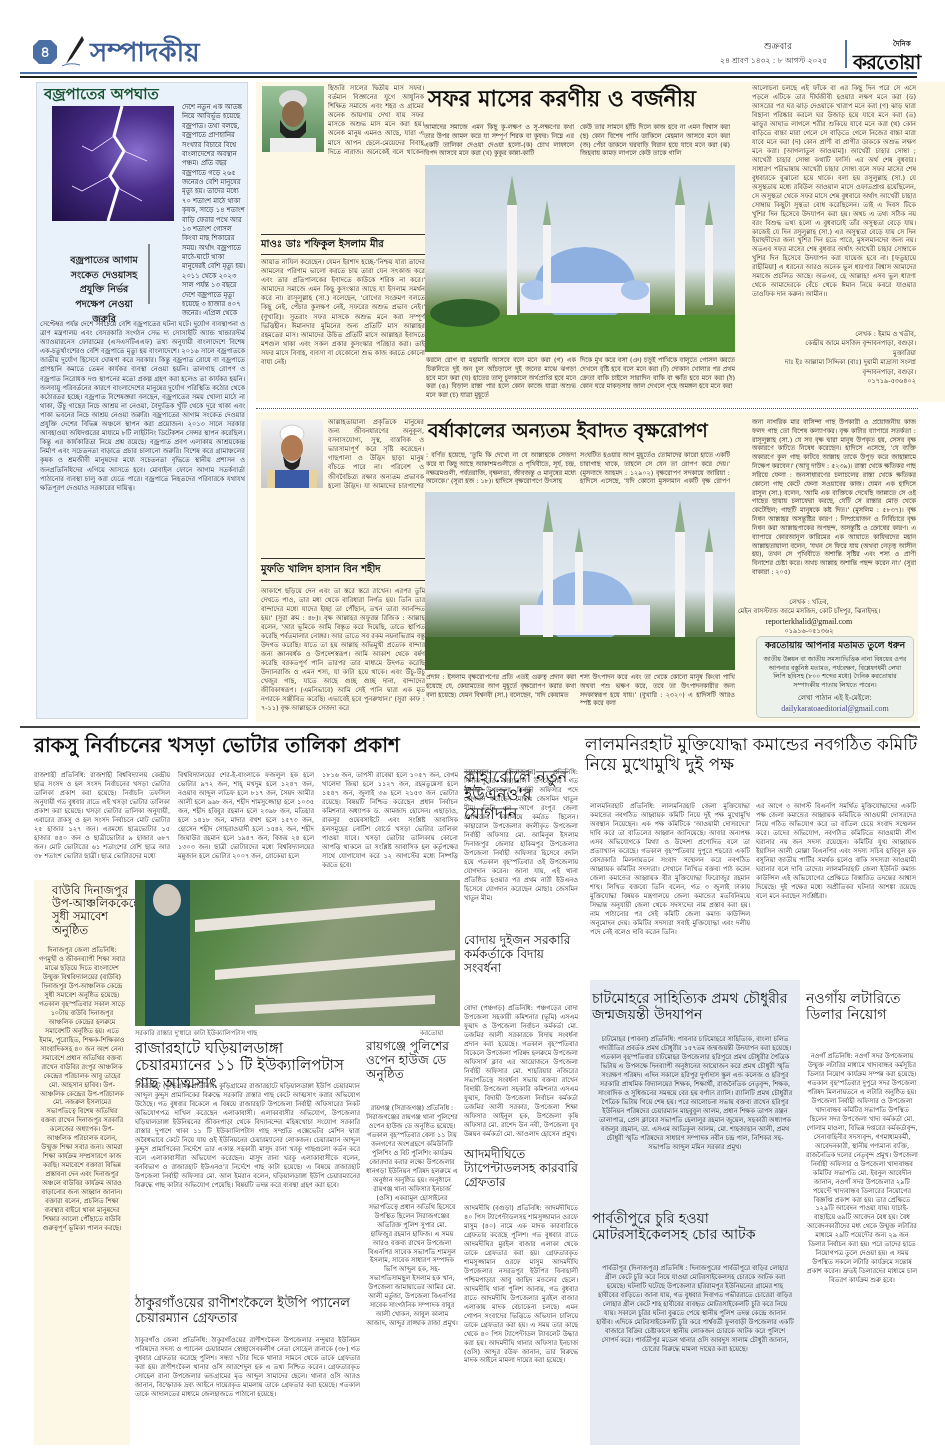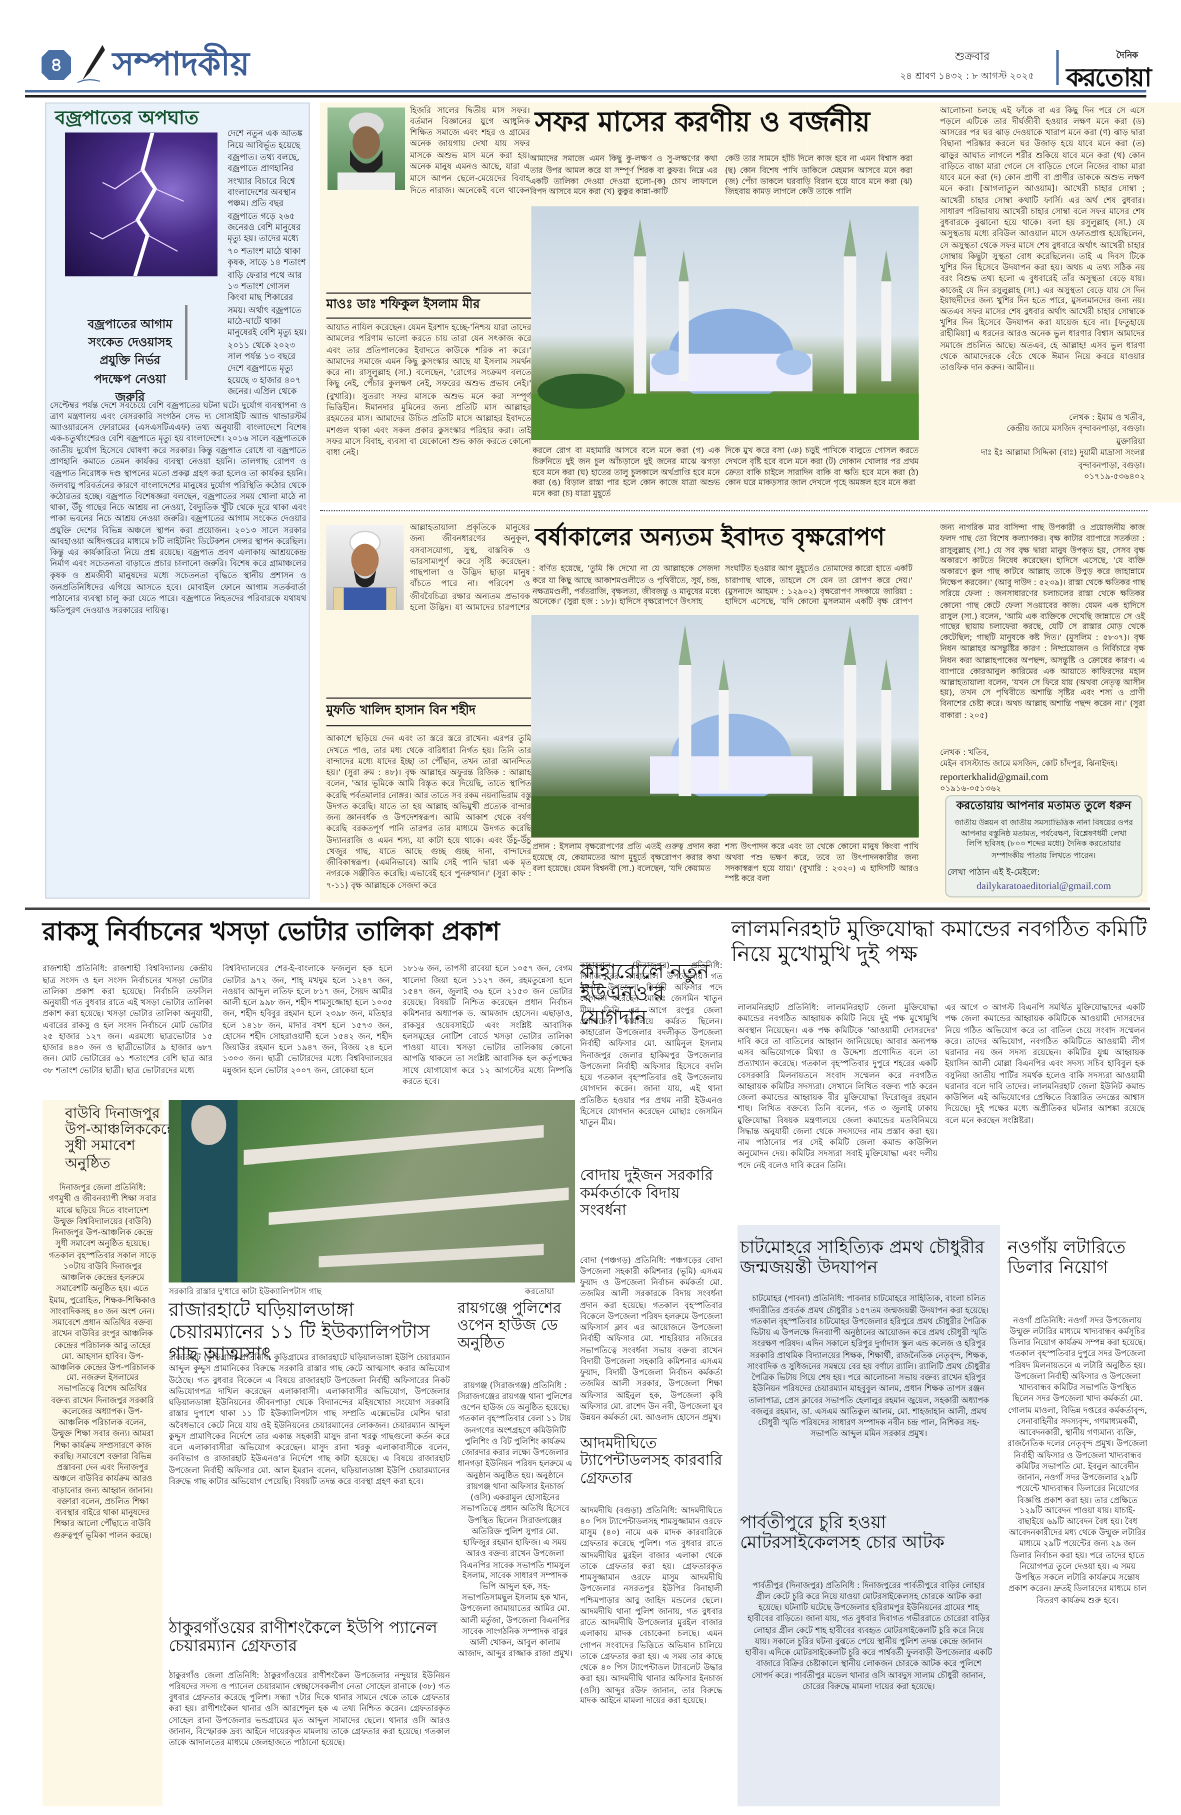--- a/index.html
+++ b/index.html
@@ -131,31 +131,31 @@
     <rect x="250" y="40" width="10" height="105" fill="#f4f4f4"></rect>
       <polygon points="250,40 255,8 260,40" fill="#8fae8a"></polygon>
     <rect x="280" y="60" width="8" height="80" fill="#f4f4f4"></rect>
       <polygon points="280,60 284,35 288,60" fill="#8fae8a"></polygon>
     <rect x="0" y="145" width="310" height="33" fill="#3f6a2a"></rect>
   </svg>
 </div>
 <div class="abs txt" style="left:426px;top:673px;width:150px;height:44px;font-size:6.4px">প্রদান : ইসলাম বৃক্ষরোপণের প্রতি এতই গুরুত্ব প্রদান করা হয়েছে যে, কেয়ামতের আগ মুহূর্তে বৃক্ষরোপণ করার কথা বলা হয়েছে। যেমন বিশ্বনবী (সা.) বলেছেন, 'যদি কেয়ামত</div>
 <div class="abs txt" style="left:580px;top:673px;width:155px;height:44px;font-size:6.4px">শস্য উৎপাদন করে এবং তা থেকে কোনো মানুষ কিংবা পাখি অথবা পশু ভক্ষণ করে, তবে তা উৎপাদনকারীর জন্য সদকাস্বরূপ হয়ে যায়।' (বুখারি : ২৩২০) এ হাদিসটি আরও স্পষ্ট করে বলা</div>
 <div class="abs txt" style="left:752px;top:418px;width:164px;height:180px;font-size:6.4px">জন্য নাগরিক মার বাসিন্দা গাছ উপকারী ও প্রয়োজনীয় কাজ ফলদ গাছ তো বিশেষ কল্যাণকর। বৃক্ষ কাটার ব্যাপারে সতর্কতা : রাসূলুল্লাহ (সা.) যে সব বৃক্ষ দ্বারা মানুষ উপকৃত হয়, সেসব বৃক্ষ অকারণে কাটতে নিষেধ করেছেন। হাদিসে এসেছে, 'যে ব্যক্তি অকারণে কুল গাছ কাটবে আল্লাহ তাকে উপুড় করে জাহান্নামে নিক্ষেপ করবেন।' (আবু দাউদ : ৫২৩৯)। রাস্তা থেকে ক্ষতিকর গাছ সরিয়ে ফেলা : জনসাধারণের চলাচলের রাস্তা থেকে ক্ষতিকর কোনো গাছ কেটে ফেলা সওয়াবের কাজ। যেমন এক হাদিসে রাসুল (সা.) বলেন, 'আমি এক ব্যক্তিকে দেখেছি জান্নাতে সে ওই গাছের ছায়ায় চলাফেরা করছে, যেটি সে রাস্তার মোড় থেকে কেটেছিল; গাছটি মানুষকে কষ্ট দিত।' (মুসলিম : ৫৮৩৭)। বৃক্ষ নিধন আল্লাহর অসন্তুষ্টির কারণ : নিষ্প্রয়োজন ও নির্বিচারে বৃক্ষ নিধন করা আল্লাহপাকের অপছন্দ, অসন্তুষ্টি ও ক্রোধের কারণ। এ ব্যাপারে কোরআনুল কারিমের এক আয়াতে কাফিরদের মহান আল্লাহতায়ালা বলেন, 'যখন সে ফিরে যায় (অথবা নেতৃত্ব আসীন হয়), তখন সে পৃথিবীতে অশান্তি সৃষ্টির এবং শস্য ও প্রাণী বিনাশের চেষ্টা করে। অথচ আল্লাহ অশান্তি পছন্দ করেন না।' (সুরা বাকারা : ২০৫)</div>
-<div class="abs" style="left:752px;top:598px;width:164px;font-size:6.5px;text-align:left;color:#222;line-height:1.4">
+<div class="abs" style="left:727px;top:598px;width:164px;font-size:6.5px;text-align:center;color:#222;line-height:1.4">
   <div>লেখক : খতিব,</div>
   <div>মেইন বাসস্ট্যান্ড জামে মসজিদ, কোট চাঁদপুর, ঝিনাইদহ।</div>
   <div style="font-family:'Liberation Serif',serif;font-size:8px">reporterkhalid@gmail.com</div>
   <div>০১৯১৬-০৫১৩৬২</div>
 </div>
 
 <div class="abs" style="left:756px;top:636px;width:158px;height:82px;background:#edf1ec;border:1px solid #c5ccc2;border-radius:5px"></div>
 <div class="abs" style="left:758px;top:639px;width:154px;text-align:center;font-family:'DejaVu Serif',serif;font-weight:bold;font-size:9px;color:#111">করতোয়ায় আপনার মতামত তুলে ধরুন</div>
 <div class="abs txt" style="left:762px;top:655px;width:146px;height:38px;font-size:6.2px;text-align:center">জাতীয় উন্নয়ন বা জাতীয় সমস্যাভিত্তিক নানা বিষয়ের ওপর আপনার বস্তুনিষ্ঠ মতামত, পর্যবেক্ষণ, বিশ্লেষণধর্মী লেখা লিপি ছবিসহ (৮০০ শব্দের মধ্যে) দৈনিক করতোয়ার সম্পাদকীয় পাতায় লিখতে পারেন।</div>
-<div class="abs" style="left:758px;top:694px;width:154px;text-align:left;font-size:7px;color:#222">লেখা পাঠান এই ই-মেইলে:</div>
+<div class="abs" style="left:758px;top:694px;width:154px;text-align:center;font-size:7px;color:#222">লেখা পাঠান এই ই-মেইলে:</div>
 <div class="abs" style="left:758px;top:704px;width:154px;text-align:center;font-family:'Liberation Serif',serif;font-size:8px;color:#4a4a8a">dailykaratoaeditorial@gmail.com</div>
 
 <div class="abs" style="left:20px;top:726px;width:900px;height:2px;background:#444"></div>
 
 <div class="abs hl" style="left:34px;top:734px;width:424px;font-size:20px">রাকসু নির্বাচনের খসড়া ভোটার তালিকা প্রকাশ</div>
 <div class="abs txt" style="left:34px;top:771px;width:136px;height:104px;font-size:6.5px">রাজশাহী প্রতিনিধি: রাজশাহী বিশ্ববিদ্যালয় কেন্দ্রীয় ছাত্র সংসদ ও হল সংসদ নির্বাচনের খসড়া ভোটার তালিকা প্রকাশ করা হয়েছে। নির্বাচনি তফসিল অনুযায়ী গত বুধবার রাতে এই খসড়া ভোটার তালিকা প্রকাশ করা হয়েছে। খসড়া ভোটার তালিকা অনুযায়ী, এবারের রাকসু ও হল সংসদ নির্বাচনে মোট ভোটার ২৫ হাজার ১২৭ জন। এরমধ্যে ছাত্রভোটার ১৫ হাজার ৪৪০ জন ও ছাত্রীভোটার ৯ হাজার ৬৮৭ জন। মোট ভোটারের ৬১ শতাংশের বেশি ছাত্র আর ৩৮ শতাংশ ভোটার ছাত্রী। ছাত্র ভোটারদের মধ্যে</div>
 <div class="abs txt" style="left:178px;top:771px;width:136px;height:104px;font-size:6.5px">বিশ্ববিদ্যালয়ের শের-ই-বাংলাকে ফজলুল হক হলে ভোটার ৯৭২ জন, শাহ্ মখদুম হলে ১২৪৭ জন, নওয়াব আব্দুল লতিফ হলে ৮১৭ জন, সৈয়দ আমীর আলী হলে ৯৯৮ জন, শহীদ শামসুজ্জোহা হলে ১০৩৫ জন, শহীদ হবিবুর রহমান হলে ২৩৯৮ জন, মতিহার হলে ১৪১৮ জন, মাদার বখশ হলে ১৫৭৩ জন, হোসেন শহীদ সোহরাওয়ার্দী হলে ১৫৪২ জন, শহীদ জিয়াউর রহমান হলে ১৯৪৭ জন, বিজয় ২৪ হলে ১৩০৩ জন। ছাত্রী ভোটারদের মধ্যে বিশ্ববিদ্যালয়ের মন্নুজান হলে ভোটার ২০০৭ জন, রোকেয়া হলে</div>
 <div class="abs txt" style="left:322px;top:771px;width:136px;height:104px;font-size:6.5px">১৮১৬ জন, তাপসী রাবেয়া হলে ১০৫৭ জন, বেগম খালেদা জিয়া হলে ১১২৭ জন, রহমতুন্নেসা হলে ১৫৪৭ জন, জুলাই ৩৬ হলে ২১৫৩ জন ভোটার রয়েছে। বিষয়টি নিশ্চিত করেছেন প্রধান নির্বাচন কমিশনার অধ্যাপক ড. আমজাদ হোসেন। এছাড়াও, রাকসুর ওয়েবসাইটে এবং সংশ্লিষ্ট আবাসিক হলসমূহের নোটিশ বোর্ডে খসড়া ভোটার তালিকা পাওয়া যাবে। খসড়া ভোটার তালিকায় কোনো আপত্তি থাকলে তা সংশ্লিষ্ট আবাসিক হল কর্তৃপক্ষের সাথে যোগাযোগ করে ১২ আগস্টের মধ্যে নিষ্পত্তি করতে হবে।</div>
 
 <div class="abs hl" style="left:464px;top:768px;width:114px;font-size:16px;font-weight:normal">কাহারোলে নতুন ইউএনও'র যোগদান</div>

